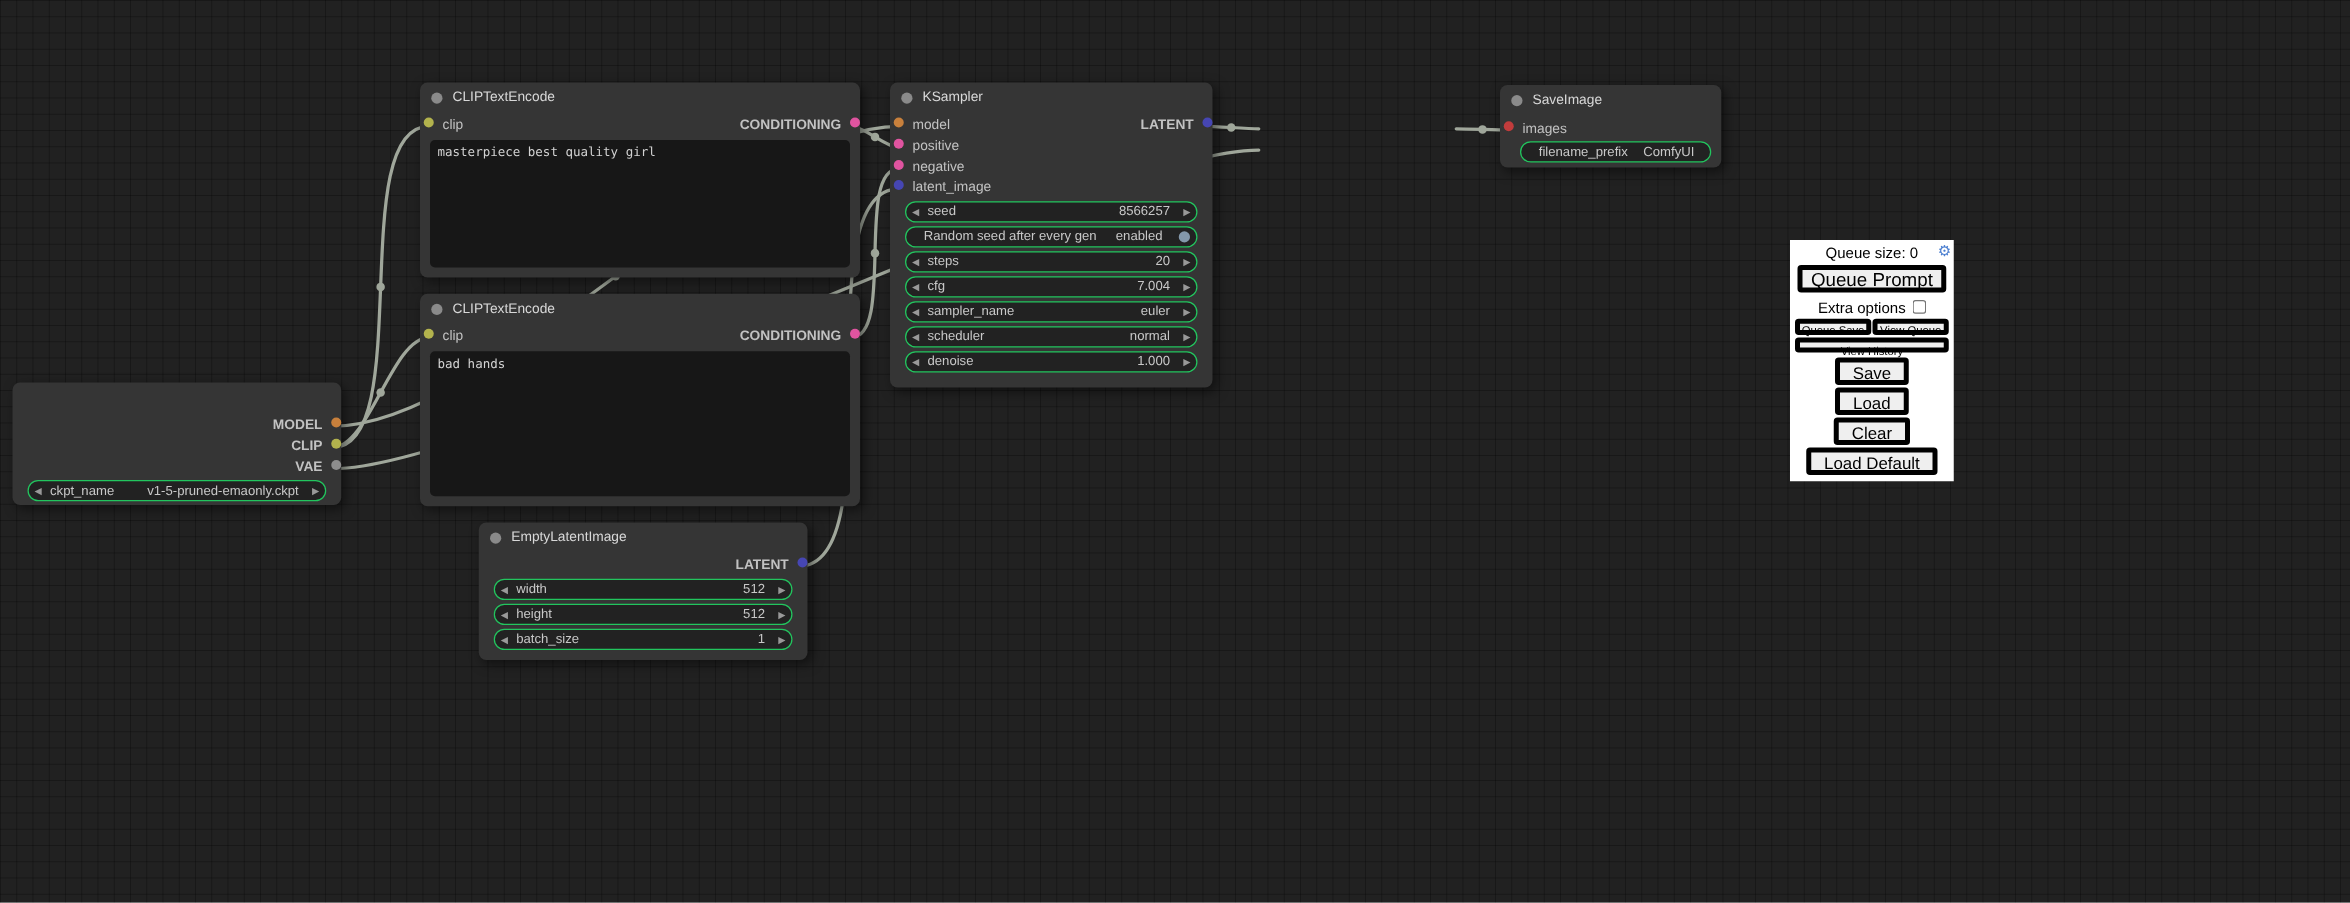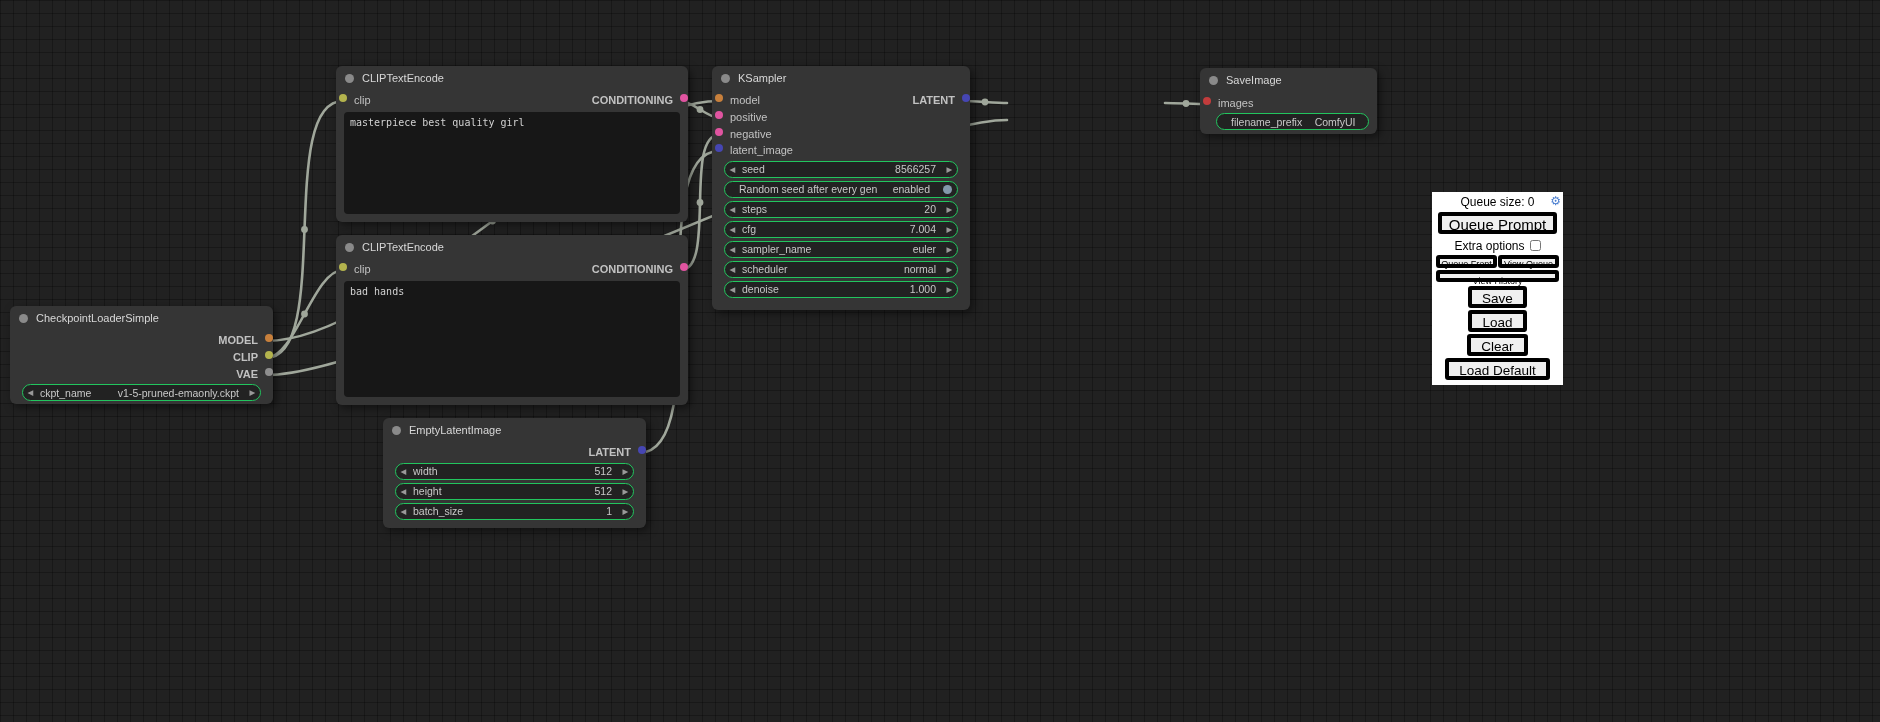--- a/index.html
+++ b/index.html
@@ -103,24 +103,20 @@
       <circle cx="700" cy="202.49998474121094" r="3.4" fill="#a0a79b"></circle>
       <path d="M 639 453 C 717.1040972036678 453, 640.8959027963322 151, 719 151" fill="none" stroke="#a0a79b" stroke-width="2.6" stroke-linecap="round"></path>
       <circle cx="679" cy="302" r="3.4" fill="#a0a79b"></circle>
       <path d="M 963 101 C 974.0113577727726 101, 995.9886422272274 103, 1007 103" fill="none" stroke="#a0a79b" stroke-width="2.6" stroke-linecap="round"></path>
       <circle cx="985" cy="102" r="3.4" fill="#a0a79b"></circle>
       <path d="M 1165 103 C 1175.5029757688 103, 1196.4970242312 104, 1207 104" fill="none" stroke="#a0a79b" stroke-width="2.6" stroke-linecap="round"></path>
       <circle cx="1186" cy="103.5" r="3.4" fill="#a0a79b"></circle>
     </svg>
 
   <div class="node" style="left:10px;top:306px;width:263px;height:98px">
-    <div class="ntitle">
-      <span class="tdot" style="background-color: rgb(138, 138, 138);"></span>
-      <span>CheckpointLoaderSimple</span>
-    </div>
     <div class="slot out" style="top:28px">
       <span>MODEL</span>
       <span class="sdot" style="background-color: rgb(200, 128, 60);"></span>
     </div>
     <div class="slot out" style="top:45px">
       <span>CLIP</span>
       <span class="sdot" style="background-color: rgb(179, 179, 77);"></span>
     </div>
     <div class="slot out" style="top:62px">
       <span>VAE</span>
@@ -284,21 +280,21 @@
     <div class="menu-header">
       <span>Queue size: 0</span>
       <span class="gear"></span>
     </div>
     <button class="btn-big">Queue Prompt</button>
     <div class="extra-row">
       <span>Extra options</span>
       <input type="checkbox" style="">
     </div>
     <div class="pair-row">
-      <button class="btn-small">Queue Front</button>
+      <button class="btn-small">Queue Save</button>
       <button class="btn-small">View Queue</button>
     </div>
     <button class="btn-history">View History</button>
     <button class="btn-mid gap-top">Save</button>
     <button class="btn-mid">Load</button>
     <button class="btn-mid">Clear</button>
     <button class="btn-mid">Load Default</button>
   </div>
 </div>
 

